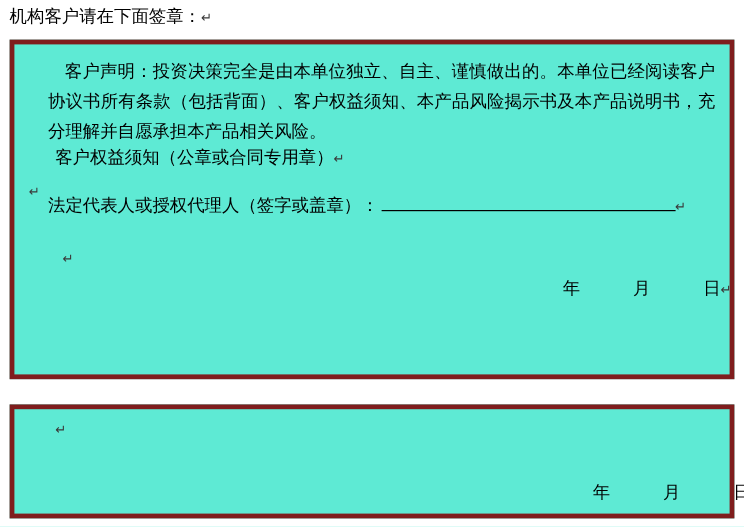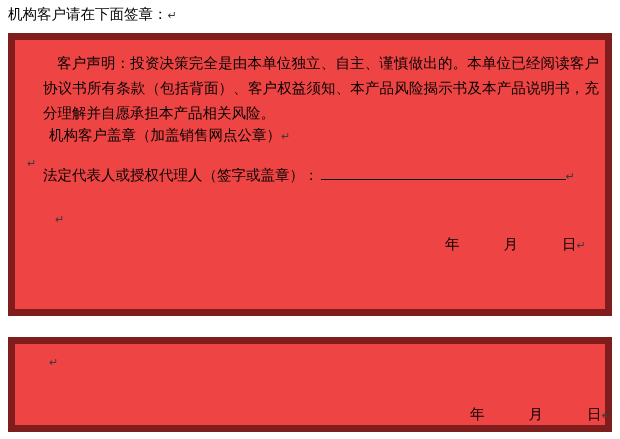--- a/index.html
+++ b/index.html
@@ -30,23 +30,23 @@
     white-space: nowrap;
   }
   .pilcrow {
     color: #3a3a3a;
     font-size: 11px;
     font-family: "Liberation Sans", sans-serif;
     vertical-align: baseline;
   }
   .box {
     position: absolute;
-    border: 7px solid #7f1d1d;
+    border: 4px solid #7f1d1d;
     box-sizing: border-box;
-    background: #ef4444;
+    background: #5eead4;
   }
   .box-main {
     left: 8px;
     top: 33px;
     width: 604px;
     height: 283px;
   }
   .box-seal {
     left: 8px;
     top: 337px;
@@ -97,20 +97,21 @@
     position: absolute;
     left: 40px;
     top: 170px;
     line-height: 18px;
   }
   .date-row {
     position: absolute;
     font-size: 14.5px;
     line-height: 22px;
     white-space: nowrap;
+    margin-left: 27px;
   }
   .date-row-main {
     left: 430px;
     top: 193px;
   }
   .date-row-seal {
     left: 455px;
     top: 59px;
   }
   .date-gap-1 { display: inline-block; width: 44px; }
@@ -137,21 +138,21 @@
 
   <div class="heading">
     <span>机构客户请在下面签章：</span><span class="pilcrow">↵</span>
   </div>
 
   <div class="box box-main">
 
     <div class="declaration">客户声明：投资决策完全是由本单位独立、自主、谨慎做出的。本单位已经阅读客户协议书所有条款（包括背面）、客户权益须知、本产品风险揭示书及本产品说明书，充分理解并自愿承担本产品相关风险。</div>
 
     <div class="line-org-seal">
-      <span>机构客户盖章（加盖销售网点公章）</span><span class="pilcrow">↵</span>
+      <span>客户权益须知（公章或合同专用章）</span><span class="pilcrow">↵</span>
     </div>
 
     <div class="empty-mark-1 pilcrow">↵</div>
 
     <div class="line-legal">
       <span>法定代表人或授权代理人（签字或盖章）：</span><span class="sign-rule"></span><span class="pilcrow">↵</span>
     </div>
 
     <div class="empty-mark-2 pilcrow">↵</div>
 

